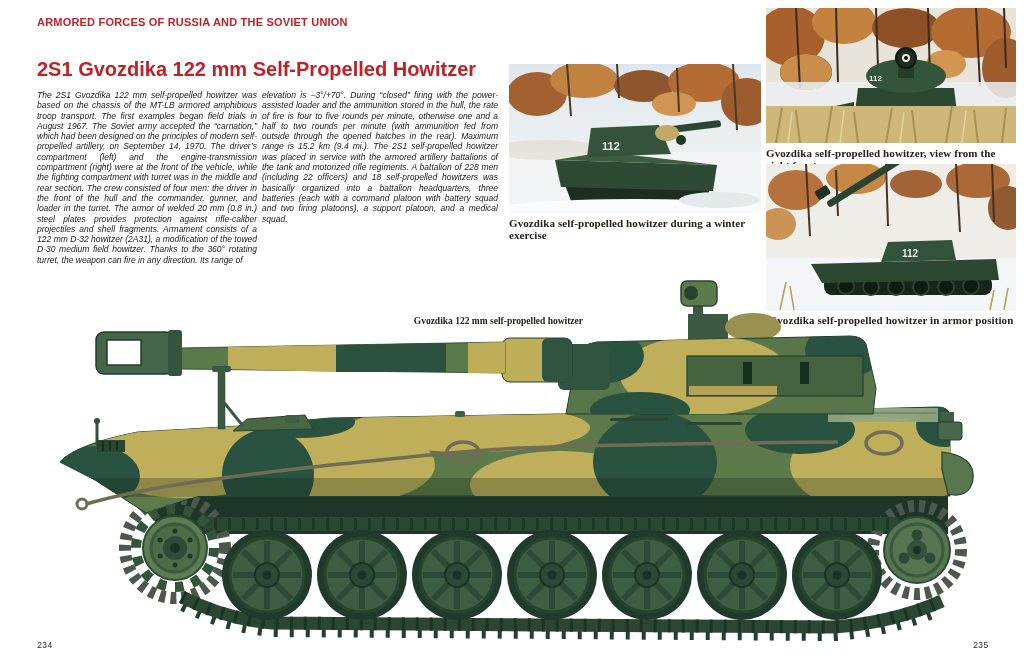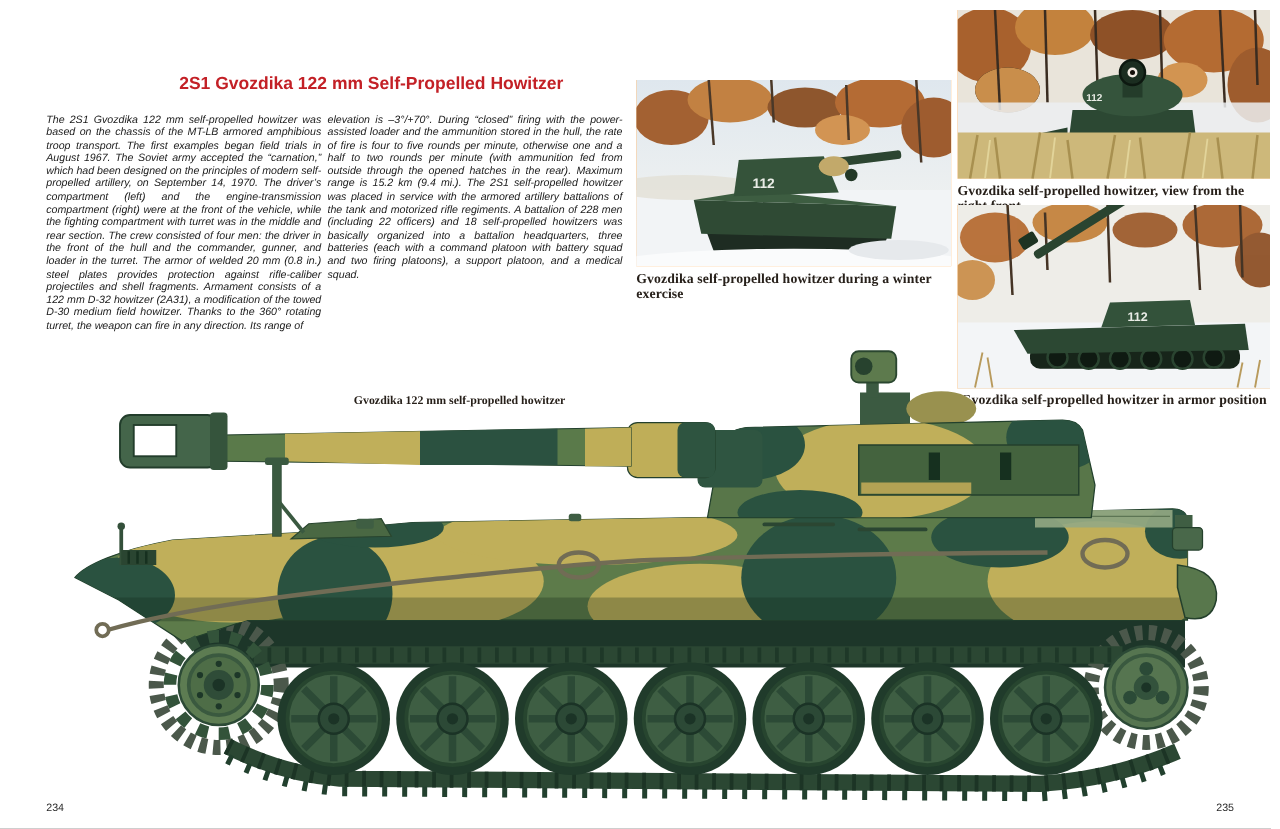--- a/index.html
+++ b/index.html
@@ -7,56 +7,57 @@
     position:relative;width:1024px;height:663px;background:#ffffff;
     font-family:"Liberation Sans",sans-serif;overflow:hidden;margin:0 auto;
   }
   .abs{position:absolute;}
   .book-header{
     left:37px;top:16px;width:480px;
     font-size:11px;font-weight:bold;letter-spacing:.2px;color:#c32026;
   }
   .article-title{
     left:37px;top:58px;width:520px;margin:0;
-    font-size:14px;font-weight:bold;color:#c32026;text-align:center;
+    font-size:20px;font-weight:bold;color:#c32026;
   }
   .col{
     top:90px;font-size:8.5px;line-height:10.3px;color:#191919;
     text-align:justify;
   }
   .col p{margin:0;font-style:italic;}
   .col1{left:37px;width:220px;}
   .col2{left:262px;width:236px;}
   .col2 p.indent{text-indent:11px;}
   .photo{background:#fdba74;overflow:hidden;}
   .photo svg{display:block;}
   .photo-caption{
     font-family:"Liberation Serif",serif;font-weight:bold;
     font-size:11px;color:#27201a;letter-spacing:.1px;
   }
   .cap1{left:509px;top:217px;width:249px;text-align:left;}
   .cap2{left:766px;top:147px;width:250px;text-align:left;}
   .cap3{left:766px;top:314px;width:250px;text-align:center;}
   .illus-caption{
-    left:283px;top:316px;width:300px;text-align:left;
+    left:283px;top:316px;width:300px;text-align:right;
     font-family:"Liberation Serif",serif;font-weight:bold;
     font-size:9.5px;color:#27201a;
   }
   .pagenum{
-    font-family:Liberation Sans, sans-serif;font-size:8.5px;color:#2a2a2a;
+    font-family:Liberation Mono, monospace;font-size:8.5px;color:#2a2a2a;
   }
   .pn-left{left:37px;top:641px;}
   .pn-right{left:973px;top:641px;}
   .illus{left:0;top:280px;width:1024px;height:383px;}
 </style>
 </head>
 <body>
 
 <div class="page">
 
+  <div class="abs book-header">ARMORED FORCES OF RUSSIA AND THE SOVIET UNION</div>
   <h1 class="abs article-title">2S1 Gvozdika 122 mm Self-Propelled Howitzer</h1>
 
   <div class="abs col col1">
     <p>The 2S1 Gvozdika 122 mm self-propelled howitzer was based on the chassis of the MT-LB armored amphibious troop transport. The first examples began field trials in August 1967. The Soviet army accepted the “carnation,” which had been designed on the principles of modern self-propelled artillery, on September 14, 1970. The driver’s compartment (left) and the engine-transmission compartment (right) were at the front of the vehicle, while the fighting compartment with turret was in the middle and rear section. The crew consisted of four men: the driver in the front of the hull and the commander, gunner, and loader in the turret. The armor of welded 20 mm (0.8 in.) steel plates provides protection against rifle-caliber projectiles and shell fragments. Armament consists of a 122 mm D-32 howitzer (2A31), a modification of the towed D-30 medium field howitzer. Thanks to the 360° rotating turret, the weapon can fire in any direction. Its range of</p>
   </div>
   <div class="abs col col2">
     <p>elevation is –3°/+70°. During “closed” firing with the power-assisted loader and the ammunition stored in the hull, the rate of fire is four to five rounds per minute, otherwise one and a half to two rounds per minute (with ammunition fed from outside through the opened hatches in the rear). Maximum range is 15.2 km (9.4 mi.). The 2S1 self-propelled howitzer was placed in service with the armored artillery battalions of the tank and motorized rifle regiments. A battalion of 228 men (including 22 officers) and 18 self-propelled howitzers was basically organized into a battalion headquarters, three batteries (each with a command platoon with battery squad and two firing platoons), a support platoon, and a medical squad.</p>
   </div>
 
   <div class="abs photo" style="left:509px;top:64px;width:252px;height:149px;">

